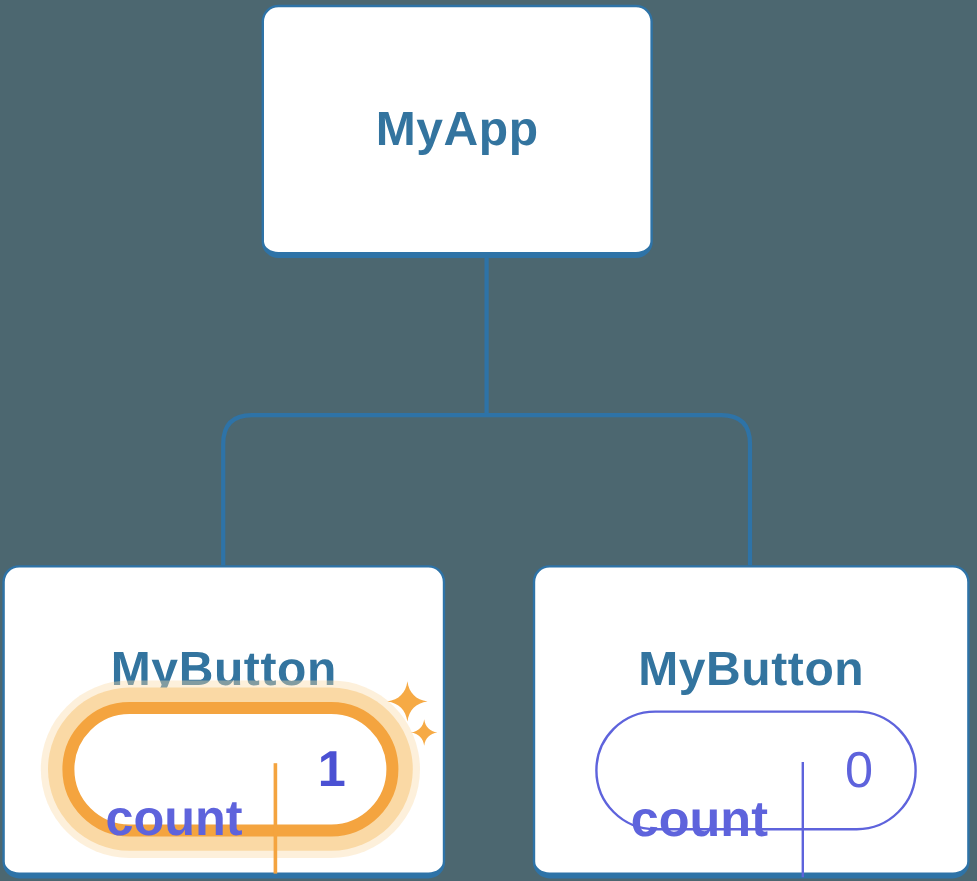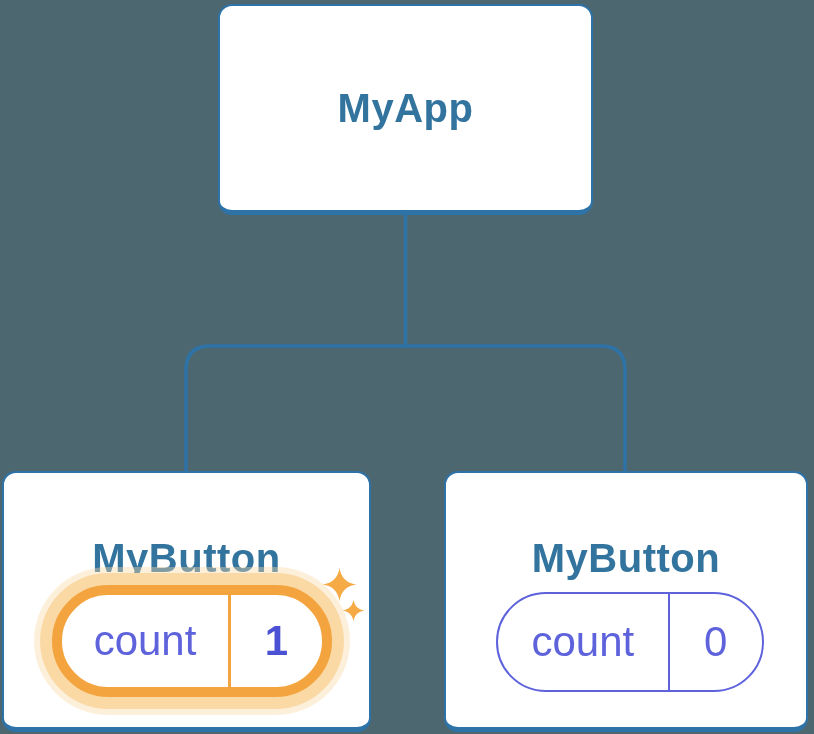--- a/index.html
+++ b/index.html
@@ -35,21 +35,21 @@
   }
   .node {
     position: absolute;
     background: var(--node_background);
     border: 2px solid var(--node_border_blue);
     border-bottom-width: 5px;
     border-radius: 14px;
   }
   .node-root {
     left: 218px; top: 4px;
-    width: 375px; height: 211px;
+    width: 326px; height: 211px;
     display: flex;
     align-items: center;
     justify-content: center;
   }
   .node-label {
     color: var(--node_label_blue);
     font-size: 40px;
     font-weight: bold;
     letter-spacing: 0.5px;
     text-align: center;
@@ -88,21 +88,22 @@
   .pill-key, .pill-value {
     display: flex;
     align-items: center;
     justify-content: center;
     height: 100%;
   }
   .pill-key {
     flex: 0 0 65%;
     color: var(--state_indigo);
     font-size: 42px;
-    font-weight: normal;
+    font-weight: bold;
+    margin-top: 41px;
   }
   .pill-highlighted .pill-key { border-right: 3px solid var(--highlight_orange); }
   .pill-plain .pill-key { border-right: 2px solid var(--state_indigo); }
   .pill-value {
     flex: 1 1 auto;
     font-size: 42px;
   }
   .pill-value-bold { color: var(--state_value_indigo); font-weight: bold; }
   .pill-value-plain { color: var(--state_indigo); font-weight: normal; }
   .sparkle {

